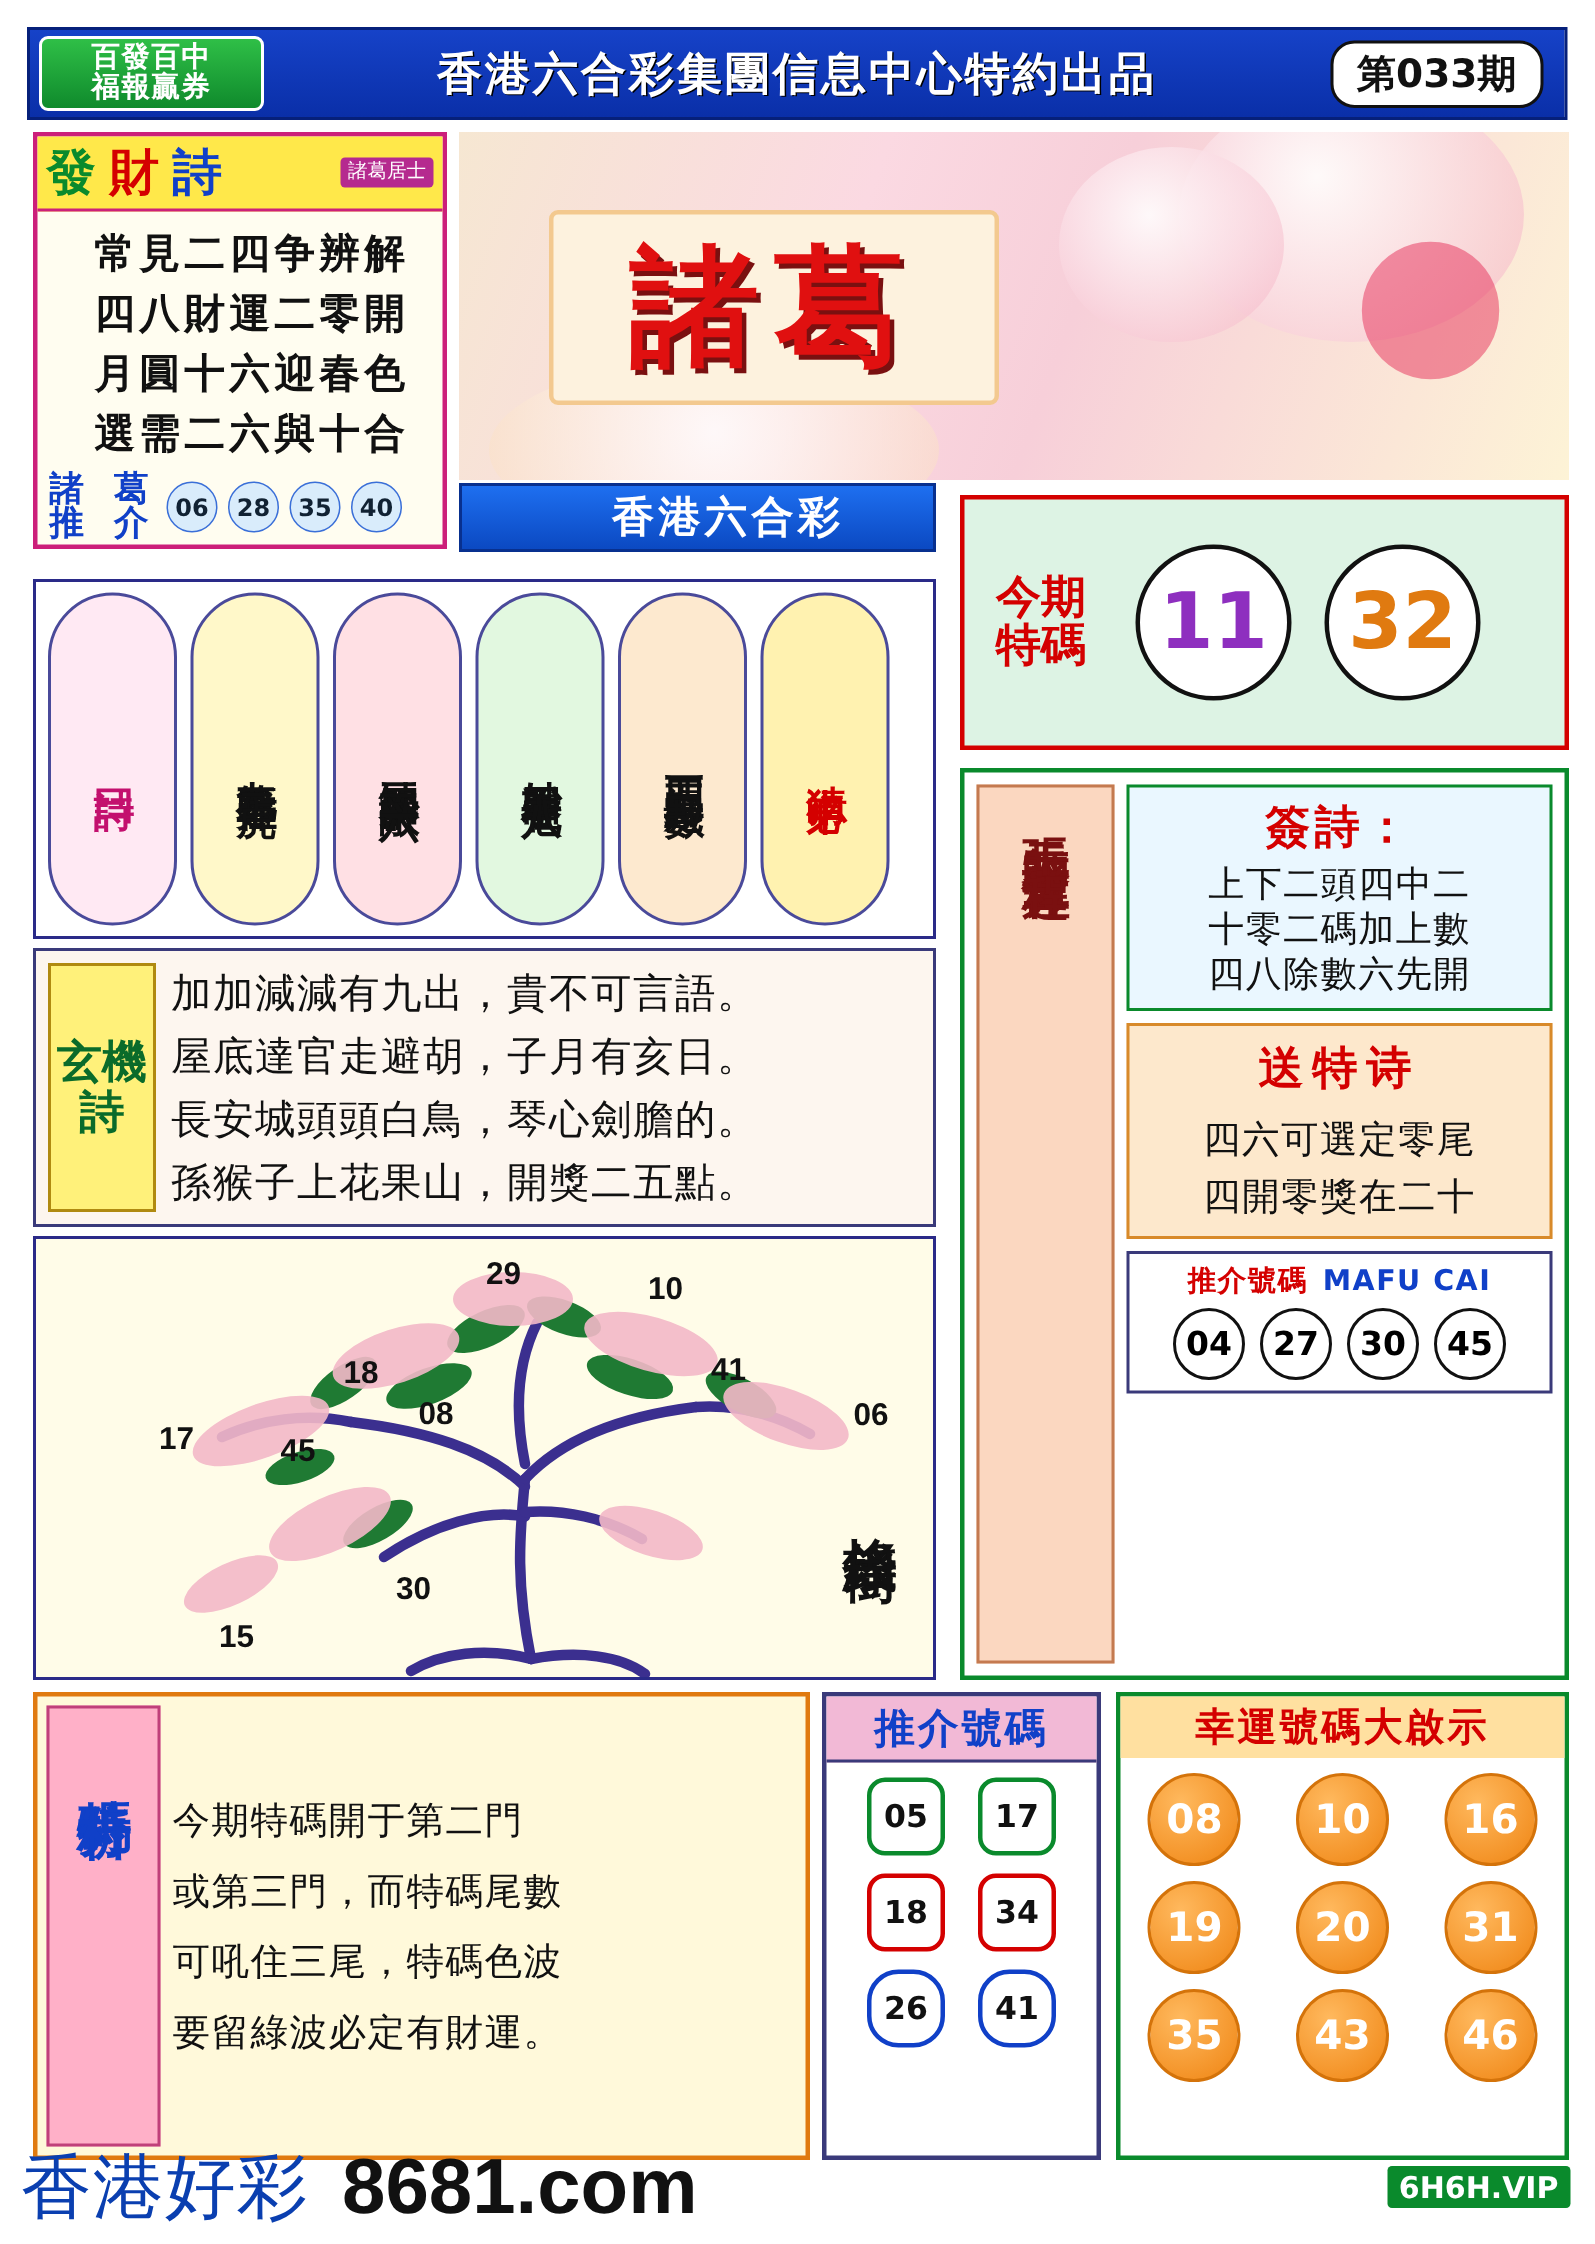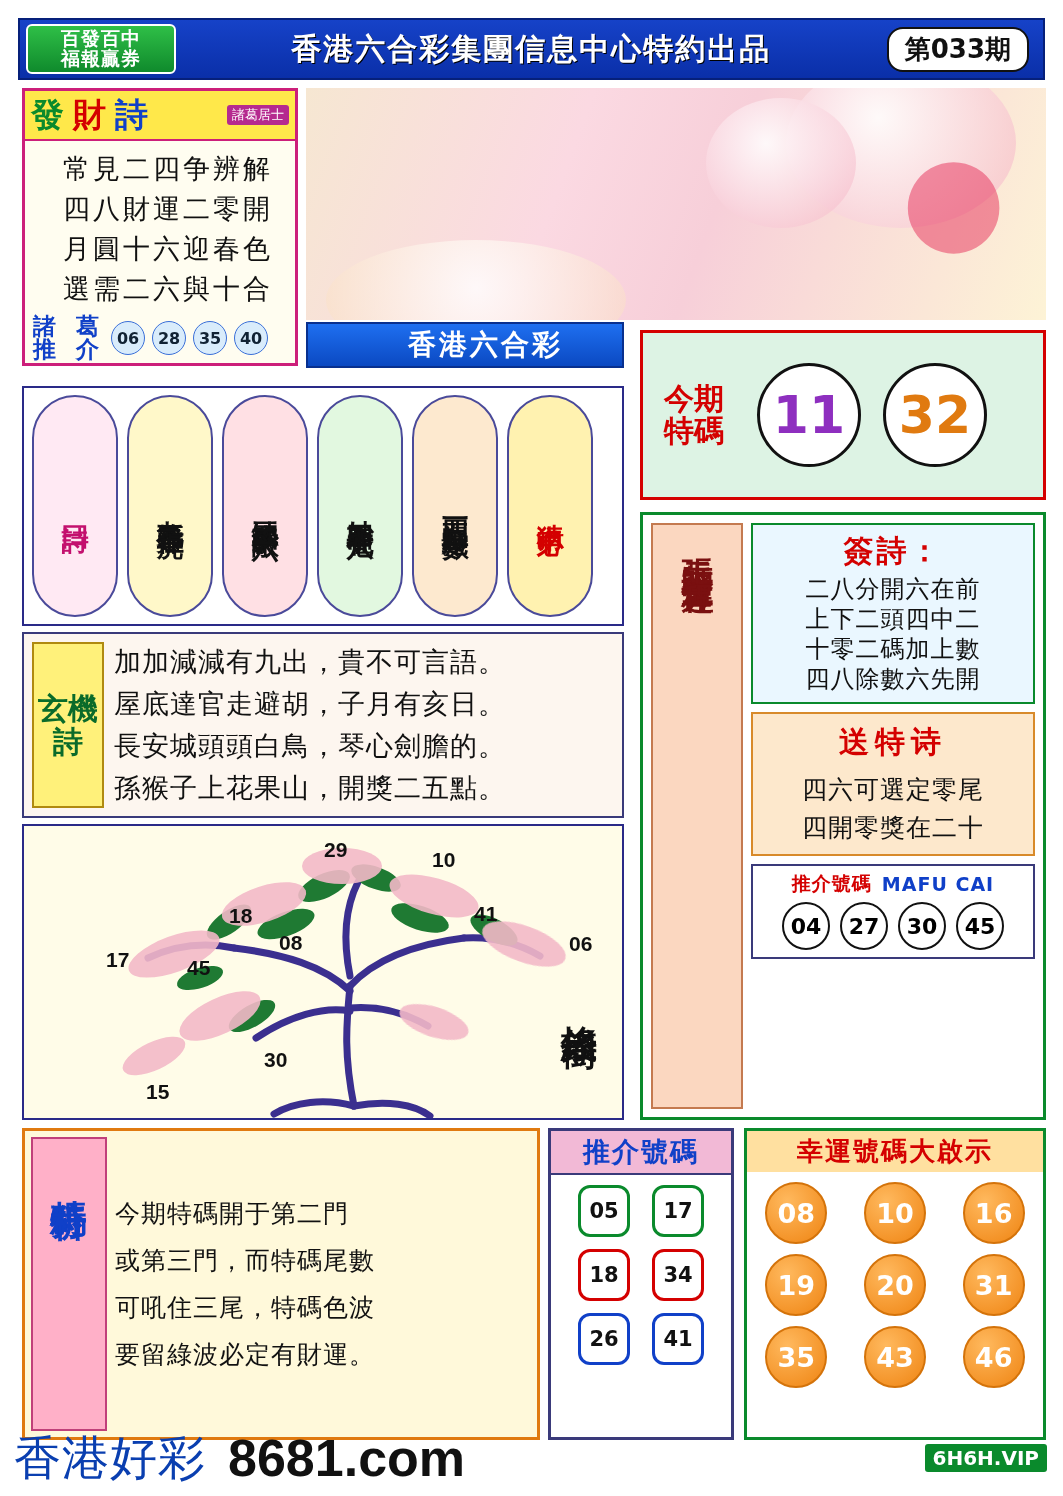--- a/index.html
+++ b/index.html
@@ -47,21 +47,21 @@
     display:flex; align-items:center; padding-left:6px;
   }
   .poem-title .ch { font-size:33px; font-weight:bold; margin-right:9px; }
   .c-green { color:#0a8a2c; }
   .c-red { color:#d40000; }
   .c-blue { color:#1040c8; }
   .poem-title .sub {
     margin-left:auto; margin-right:6px; background:#b52a8f; color:#fff;
     font-size:13px; padding:3px 5px; border-radius:3px; line-height:1.05; text-align:center;
   }
-  .poem-lines { padding:10px 8px 0 24px; }
+  .poem-lines { padding:10px 8px 0 24px;font-weight:bold; }
   .poem-lines div {
     font-size:27px; letter-spacing:3px; text-align:center; color:#111; margin-bottom:4px;
     font-family:"DejaVu Serif","Liberation Serif",serif;
   }
   .poem-foot { display:flex; align-items:center; padding:4px 6px 0 8px; }
   .poem-foot .lbl {
     color:#1040c8; font-weight:bold; font-size:23px; line-height:1.0;
     display:flex; flex-direction:column; margin-right:6px;
   }
   .poem-foot .lbl span { white-space:nowrap; letter-spacing:6px; }
@@ -254,21 +254,21 @@
     font-family:"DejaVu Serif","Liberation Serif",serif;
   }
   .rec-grid { padding:10px 0; display:flex; flex-direction:column; gap:12px; align-items:center; }
   .rec-row { display:flex; gap:22px; }
   .hex {
     width:52px; height:52px; background:#fff; border:3px solid #0a8a2c;
     border-radius:12px; display:flex; align-items:center; justify-content:center;
     font-size:21px; font-weight:bold; color:#111;
   }
   .hex.red { border-color:#d40000; }
-  .hex.blue { border-color:#1040c8; }
+  .hex.blue { border-color:#1040c8;border-radius:21px; }
 
   
   .lucky {
     position:absolute; left:744px; top:1128px; width:302px; height:312px;
     border:3px solid #0a8a2c; background:#fff;
   }
   .lucky-title {
     background:#ffe0a0; color:#d40000; font-size:26px; font-weight:bold;
     text-align:center; padding:3px 0; letter-spacing:2px;
     font-family:"DejaVu Serif","Liberation Serif",serif;
@@ -341,20 +341,23 @@
         <div class="ball-sm">40</div>
       </div>
     </div>
   </div>
 
   <div class="banner">
     <div class="blob b1"></div>
     <div class="blob b2"></div>
     <div class="blob b3"></div>
     <div class="banner-red">●</div>
+    <div class="zhuge">
+      <span>諸葛</span>
+    </div>
   </div>
 
   <div class="hk-bar">香港六合彩</div>
 
   <div class="today">
     <div class="today-inner">
       <div class="today-lbl">今期特碼</div>
       <div class="big-ball bb-purple">11</div>
       <div class="big-ball bb-orange">32</div>
     </div>
@@ -430,21 +433,20 @@
   </div>
 
   <div class="zts-outer">
     <div class="zts-flex">
       <div class="zts-side">
         <span style="writing-mode:vertical-rl;text-orientation:upright;display:inline-block;letter-spacing:3px;">張天師十二生肖算運程</span>
       </div>
       <div class="zts-right">
         <div class="qianshi">
           <div class="t">簽詩：</div>
-          <div class="l">二八分開六在前</div>
           <div class="l">上下二頭四中二</div>
           <div class="l">十零二碼加上數</div>
           <div class="l">四八除數六先開</div>
         </div>
         <div class="songte">
           <div class="t">送特诗</div>
           <div class="l">四六可選定零尾</div>
           <div class="l">四開零獎在二十</div>
         </div>
         <div class="tuijie">

